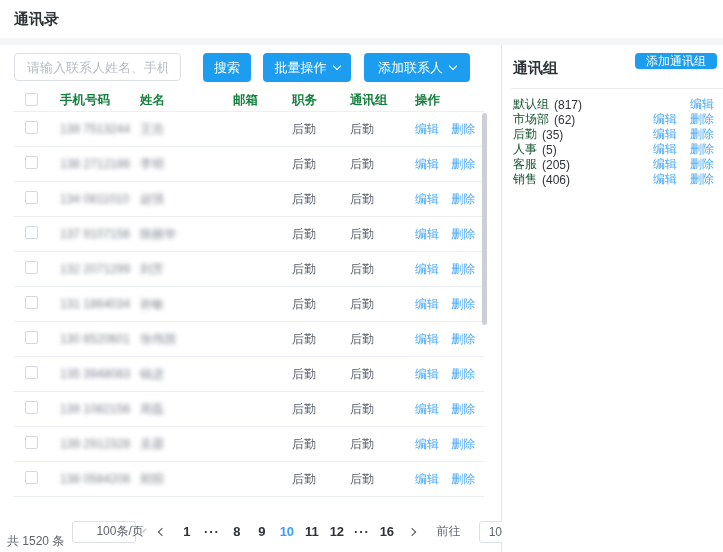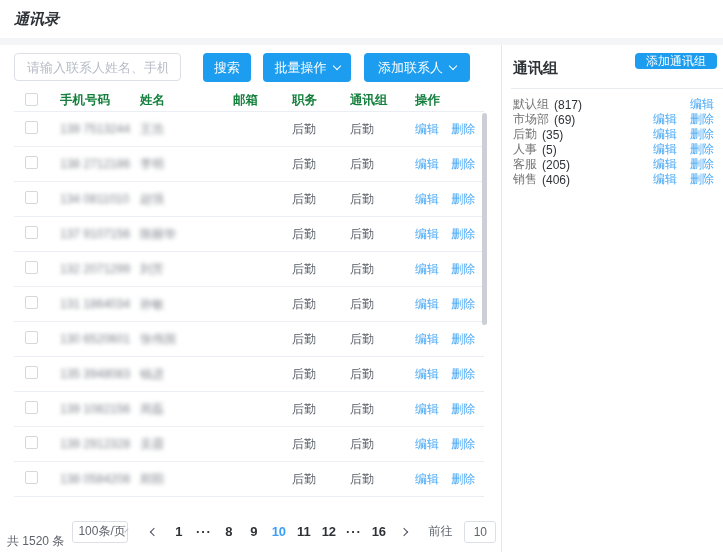--- a/index.html
+++ b/index.html
@@ -1,20 +1,20 @@
 <!DOCTYPE html>
 <html><head>
 <meta charset="utf-8">
 <style>
   * { margin:0; padding:0; box-sizing:border-box; }
   body { background:#fff; font-family:"Liberation Sans","DejaVu Sans",sans-serif; }
   .page { position:relative; width:723px; height:552px; background:#fff; overflow:hidden; }
 
   
-  .app-header { position:absolute; top:0; left:0; width:723px; height:38px; background:#fff;font-style:italic; }
+  .app-header { position:absolute; top:0; left:0; width:723px; height:38px; background:#fff; }
   .app-title { position:absolute; left:14px; top:10px; font-size:15px; font-weight:600; color:#2e3338; }
   .hr-strip { position:absolute; top:38px; left:0; width:723px; height:7px; background:#f4f5f7; }
 
   
   .left-pane  { position:absolute; top:45px; left:0; width:502px; height:507px; background:#fff; border-right:1px solid #e4e7eb; }
   .right-pane { position:absolute; top:45px; left:502px; width:221px; height:507px; background:#fff; }
 
   
   .search-input { position:absolute; left:14px; top:8px; width:167px; height:28px; border:1px solid #dcdfe6; border-radius:4px; padding:0 12px; font-size:13px; color:#606266; outline:none; font-family:inherit; }
   .search-input::placeholder { color:#b6bcc6; }
@@ -34,40 +34,40 @@
   .lnk { color:#47a7f5; cursor:pointer; }
   .t-actions .lnk { margin-right:9px; }
   .t-actions .lnk:last-child { margin-right:0; }
 
   
   .vscroll { position:absolute; left:482px; top:68px; width:5px; height:212px; border-radius:3px; background:#ccd0d6; cursor:pointer; }
 
   
   .pagination { position:absolute; left:7px; top:468px; display:flex; align-items:center; font-size:12px; color:#5f646c; white-space:nowrap; }
   .pg-total { margin-right:8px;margin-top:20px; }
-  .pg-size { width:56px; height:22px; border:1px solid #dcdfe6; border-radius:3px; display:flex; align-items:center; justify-content:space-between; padding:0 5px; color:#5f646c; cursor:pointer; background:#fff; }
+  .pg-size { width:64px; height:22px; border:1px solid #dcdfe6; border-radius:3px; display:flex; align-items:center; justify-content:space-between; padding:0 23px; color:#5f646c; cursor:pointer; background:#fff; }
   .caret-gray { display:inline-block; width:5px; height:5px; border-right:1.3px solid #b2b7c0; border-bottom:1.3px solid #b2b7c0; transform:rotate(45deg); margin-top:-3px; }
   .pager { display:flex; align-items:center; margin-left:13px; }
   .pg-item { min-width:25px; text-align:center; font-size:13px; font-weight:700; color:#2f3338; cursor:pointer; }
   .pg-item.active { color:#3d9ef5; }
   .pg-item.dots { font-weight:700; letter-spacing:1px; color:#2f3338; }
   .pg-arrow { min-width:25px; display:flex; justify-content:center; cursor:pointer; }
   .chev { display:inline-block; width:6px; height:6px; border-right:1.5px solid #4b5058; border-bottom:1.5px solid #4b5058; }
   .chev.left  { transform:rotate(135deg); }
   .chev.right { transform:rotate(-45deg); }
-  .pg-goto { display:flex; align-items:center; margin-left:12px; gap:12px; }
+  .pg-goto { display:flex; align-items:center; margin-left:12px; gap:19px; }
   .goto-input { width:32px; height:22px; border:1px solid #dcdfe6; border-radius:3px; text-align:center; font-size:12px; color:#5f646c; outline:none; font-family:inherit; }
 
   
   .panel-title { position:absolute; left:11px; top:14px; font-size:15px; font-weight:700; color:#2e3338; }
   .btn-add-group { position:absolute; right:6px; top:8px; width:82px; height:16px; background:#1c9df0; color:#fff; border:none; border-radius:4px; font-size:12px; font-family:inherit; cursor:pointer; }
   .panel-divider { position:absolute; left:9px; right:0; top:43px; height:1px; background:#e9ecef; }
   .group-list { position:absolute; left:11px; right:9px; top:52px; }
   .g-row { display:flex; align-items:center; height:15px; font-size:12px; }
-  .g-name { color:#737373; cursor:pointer; }
+  .g-name { color:#14532d; cursor:pointer; }
   .g-count { color:#2f3338; margin-left:5px; }
   .g-actions { margin-left:auto; display:flex; gap:13px; }
   .g-actions .lnk { font-size:12px; }
 </style>
 </head>
 <body>
 
 <div class="page">
 
   <div class="app-header">
@@ -293,21 +293,21 @@
     <span class="g-name">默认组</span>
     <span class="g-count">(817)</span>
     <span class="g-actions">
       <span class="lnk">编辑</span>
 
     </span>
   </div>
 
   <div class="g-row">
     <span class="g-name">市场部</span>
-    <span class="g-count">(69)</span>
+    <span class="g-count">(62)</span>
     <span class="g-actions">
       <span class="lnk">编辑</span>
       <span class="lnk">删除</span>
     </span>
   </div>
 
   <div class="g-row">
     <span class="g-name">后勤</span>
     <span class="g-count">(35)</span>
     <span class="g-actions">

